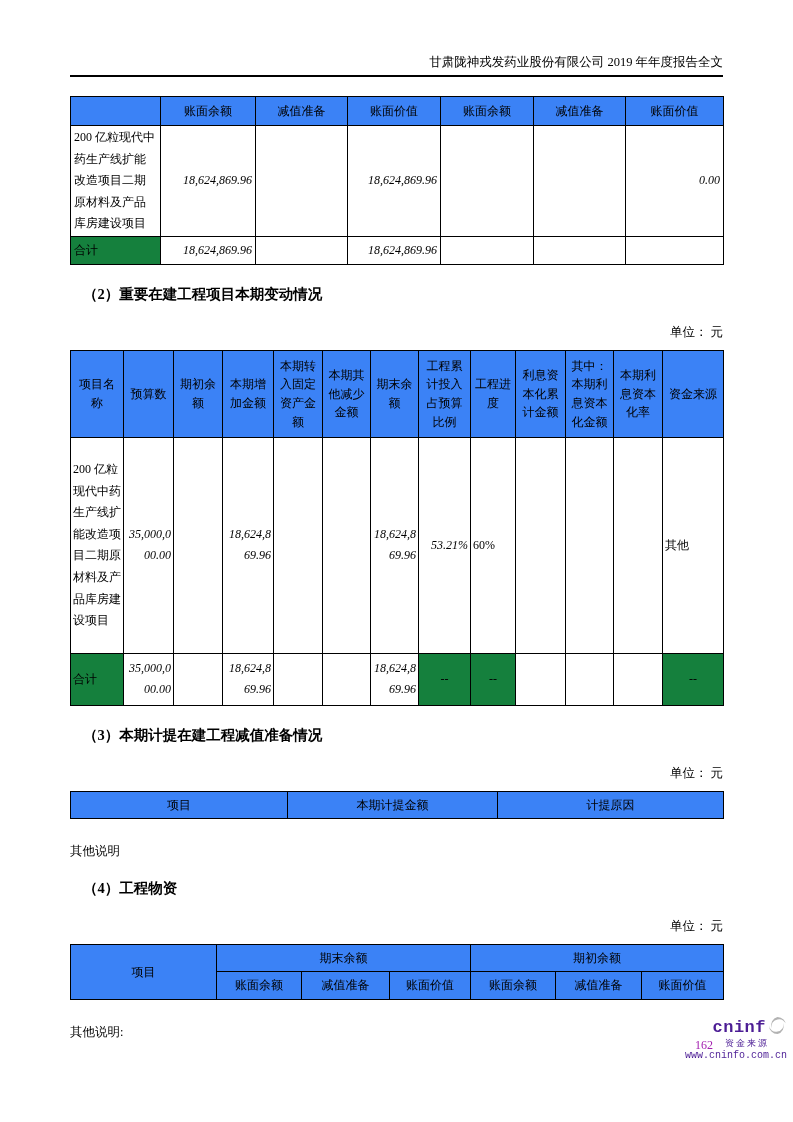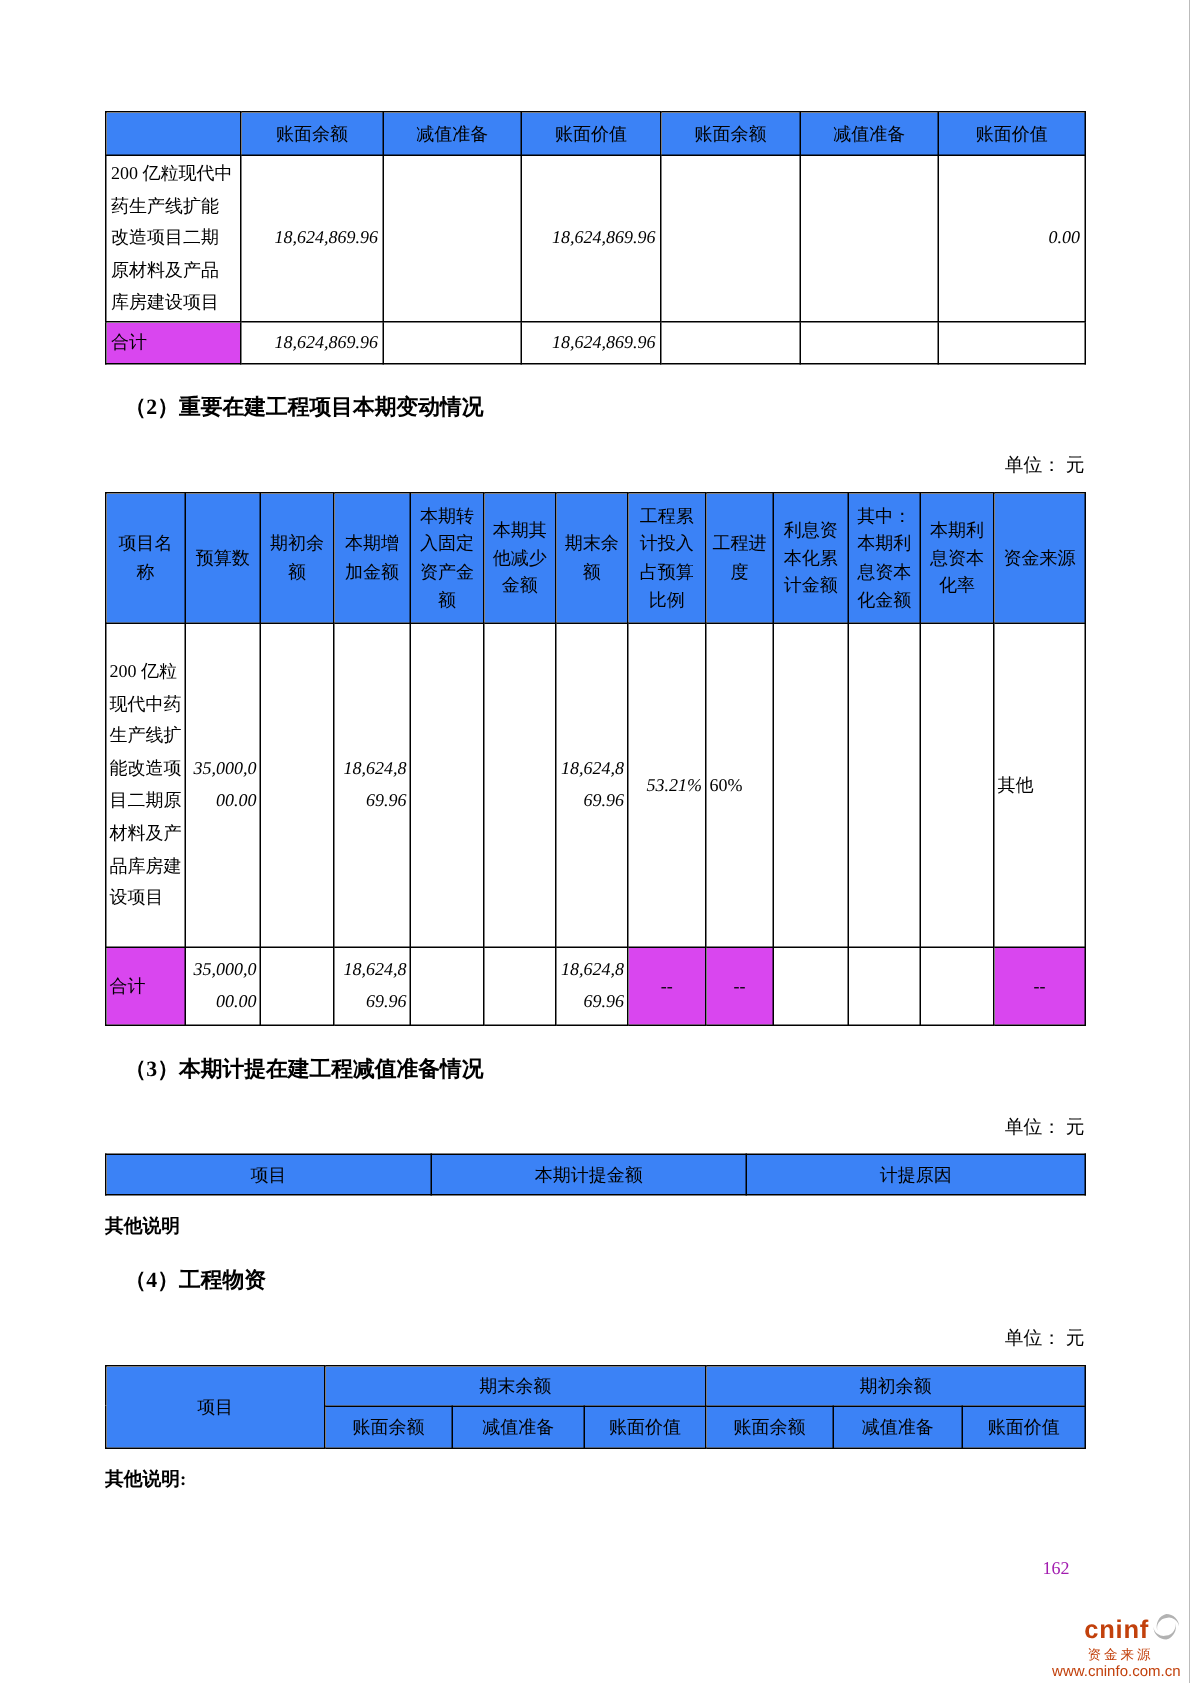--- a/index.html
+++ b/index.html
@@ -35,21 +35,21 @@
     vertical-align: middle;
     padding: 1px 3px;
     overflow: hidden;
   }
   th { background: #3b82f6; text-align: center; line-height: 1.55; }
   td { line-height: 1.8; margin-top: 36px; }
   .lbl { text-align: left; word-break: break-all; }
   .num { text-align: right; word-break: break-all; font-style: italic; }
   .ctr { text-align: center; }
   .lft { text-align: left; }
-  .gray { background: #d946ef; }
+  .gray { background: #15803d; }
 
   .t1 { margin-top: 19px; }
   .t1 .hdr  { height: 29px; }
   .t1 .row1 { height: 108px; }
   .t1 .rowt { height: 28px; }
 
   .sec-title {
     margin-top: 20px;
     padding-left: 13px;
     font-size: 14.5px;
@@ -65,56 +65,57 @@
 
   .t2 { margin-top: 10px; }
   .t2 .hdr  { height: 87px; }
   .t2 .row1 { height: 216px; }
   .t2 .rowt { height: 52px; }
   .t2 td { padding: 1px 2px; }
 
   .t3 { margin-top: 10px; }
   .t3 .hdr { height: 27px; }
 
-  .note { margin-top: 12px; font-size: 12.5px; line-height: 16px; font-weight: bold; }
+  .note { margin-top: 24px; font-size: 12.5px; line-height: 16px; }
 
   .t4 { margin-top: 10px; }
   .t4 .hdr1 { height: 27px; }
   .t4 .hdr2 { height: 28px; }
 
   .page-number {
     position: absolute;
     top: 1038px; right: 80px;
     font-size: 12px;
     color: #a21caf;
   }
   .cninfo-logo {
     position: absolute;
-    top: 1075px; right: 6px;
+    top: 1016px; right: 6px;
     width: 110px;
     text-align: right;
-    color: #c2410c;
-    font-family: Liberation Sans, sans-serif;
+    color: #4c1d95;
+    font-family: Liberation Mono, monospace;
     line-height: 1;
   }
   .cninfo-brand-row {
     display: flex; align-items: center; justify-content: flex-end; gap: 2px;
   }
   .cninfo-brand {
     font-size: 17px; font-weight: bold; letter-spacing: 0.5px;
   }
   .cninfo-cn { font-size: 9px; margin-top: 1px; padding-right: 18px; letter-spacing: 2px; }
   .cninfo-url { font-size: 10px; margin-top: 2px; }
 </style>
 </head>
 <body>
 
 <div class="page">
   <div class="content">
 
+    <div class="doc-header">甘肃陇神戎发药业股份有限公司 2019 年年度报告全文</div>
 
     <table class="t1">
       <colgroup>
         <col style="width:90px">
           <col style="width:95px">
           <col style="width:92px">
         <col style="width:93px">
           <col style="width:93px">
           <col style="width:92px">
           <col style="width:98px">

